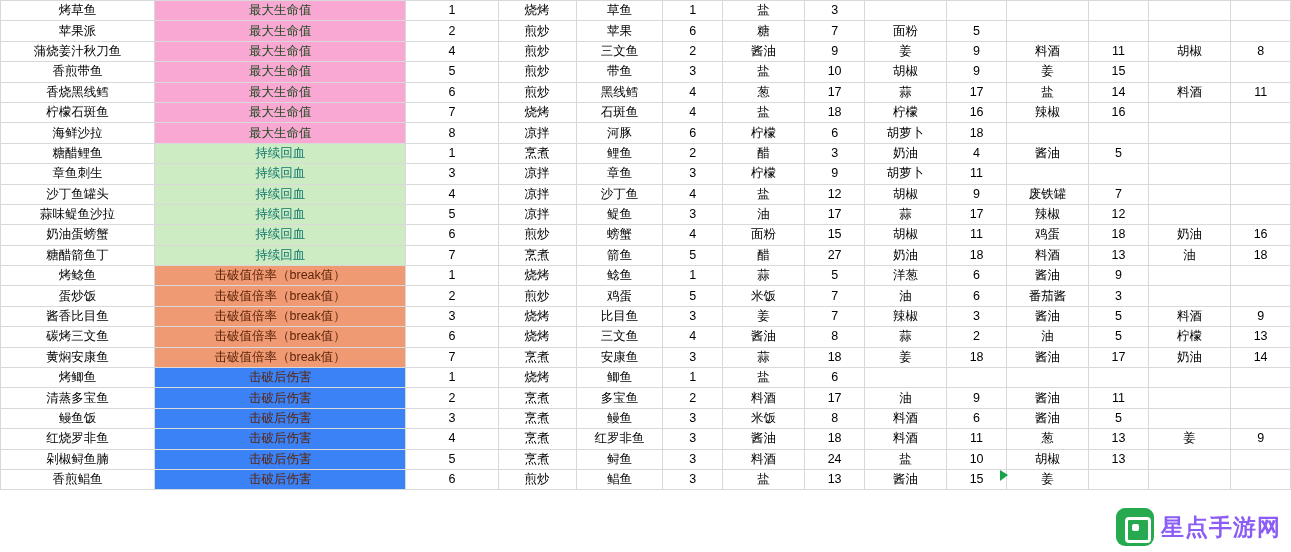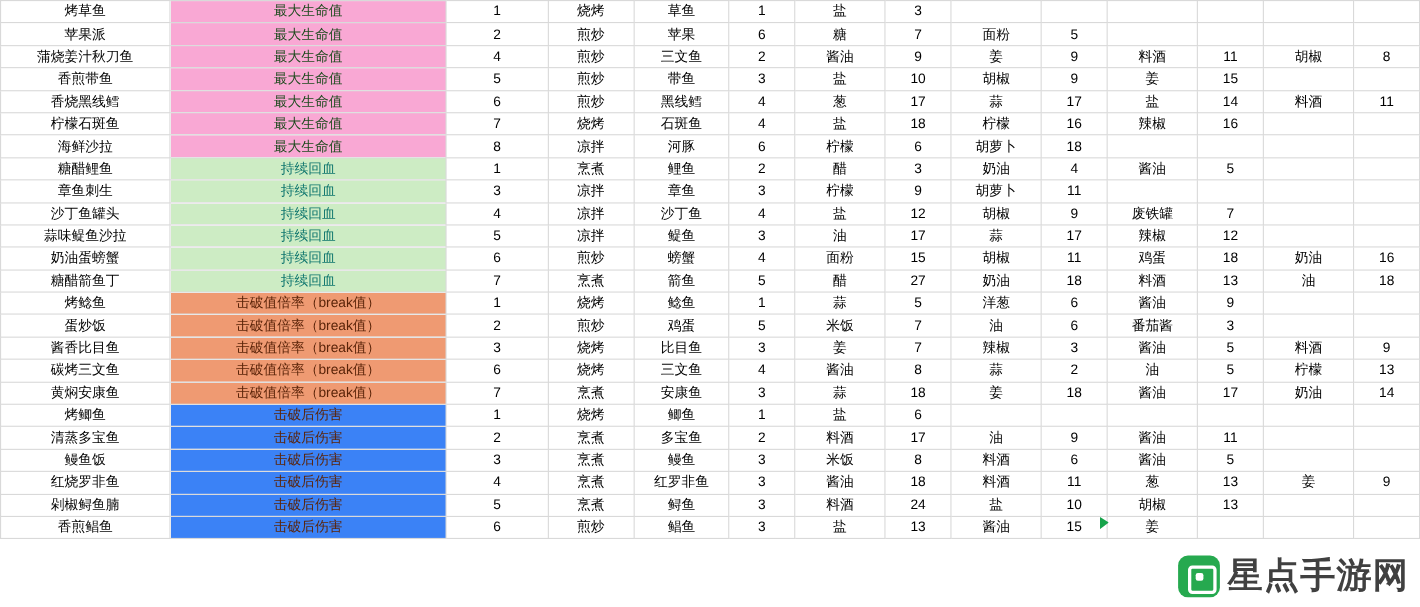--- a/index.html
+++ b/index.html
@@ -83,23 +83,23 @@
   }
   #watermark .wm-badge::after {
     content: "";
     position: absolute;
     left: 16px; top: 16px;
     width: 7px; height: 7px;
     background: #ffffff;
     border-radius: 2px;
   }
   #watermark .wm-text {
-    font-size: 32px;
+    font-size: 23px;
     font-weight: bold;
-    color: #404040;
+    color: #8b5cf6;
     letter-spacing: 1px;
   }
   .cursor-mark {
     position: absolute;
     left: 1000px;
     top: 470px;
     width: 8px; height: 11px;
     background: #16a34a;
     clip-path: polygon(0 0, 0 100%, 100% 45%);
   }

